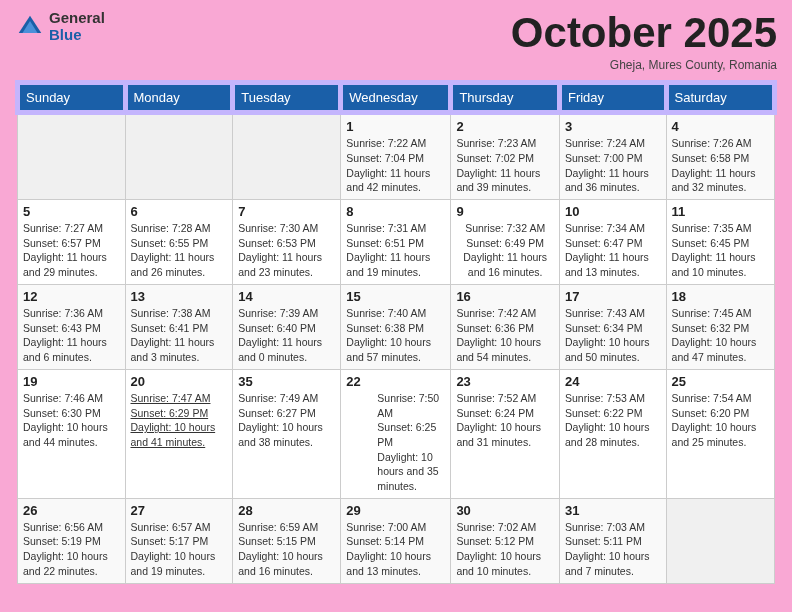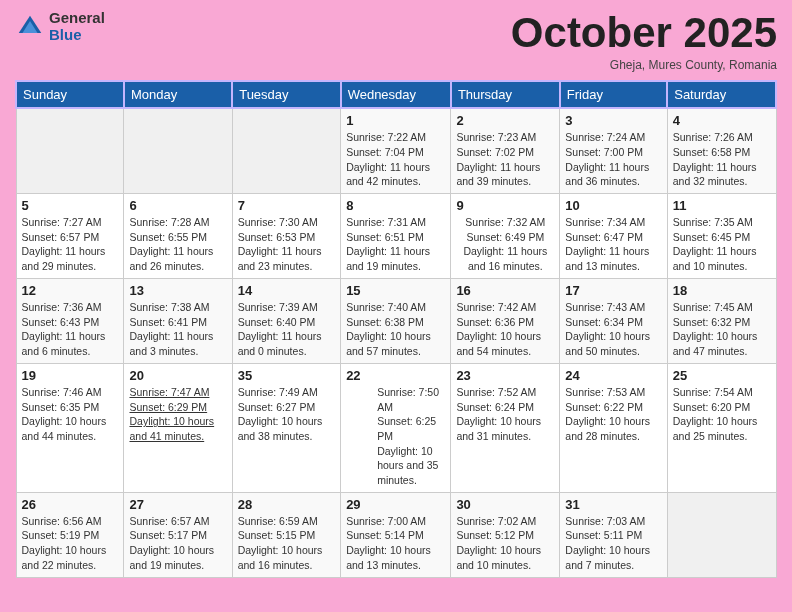--- a/index.html
+++ b/index.html
@@ -65,21 +65,21 @@
       border-collapse: collapse;
       font-size: 11px;
     }
     .calendar th {
       background: #1a5fa8;
       color: #fff;
       text-align: left;
       padding: 5px 6px;
       font-size: 13px;
       font-weight: normal;
-      border: 2px solid #c4b5fd;
+      border: 5px solid #c4b5fd;
     }
     .calendar td {
       border: 1px solid #ccc;
       vertical-align: top;
       padding: 4px 5px;
       width: 113px;
       min-height: 80px;
       background: #fff;
     }
     .calendar tr:nth-child(odd) td {
@@ -256,21 +256,21 @@
             <span class="day-num">18</span>
             <div class="day-info" style="white-space: pre-line;">Sunrise: 7:45 AM
 Sunset: 6:32 PM
 Daylight: 10 hours and 47 minutes.</div>
           </td>
         </tr>
         <tr class="week-row">
           <td>
             <span class="day-num">19</span>
             <div class="day-info" style="white-space: pre-line;">Sunrise: 7:46 AM
-Sunset: 6:35 PM
+Sunset: 6:30 PM
 Daylight: 10 hours and 44 minutes.</div>
           </td>
           <td>
             <span class="day-num">20</span>
             <div class="day-info" style="white-space: pre-line; text-decoration: underline;">Sunrise: 7:47 AM
 Sunset: 6:29 PM
 Daylight: 10 hours and 41 minutes.</div>
           </td>
           <td>
             <span class="day-num">35</span>

